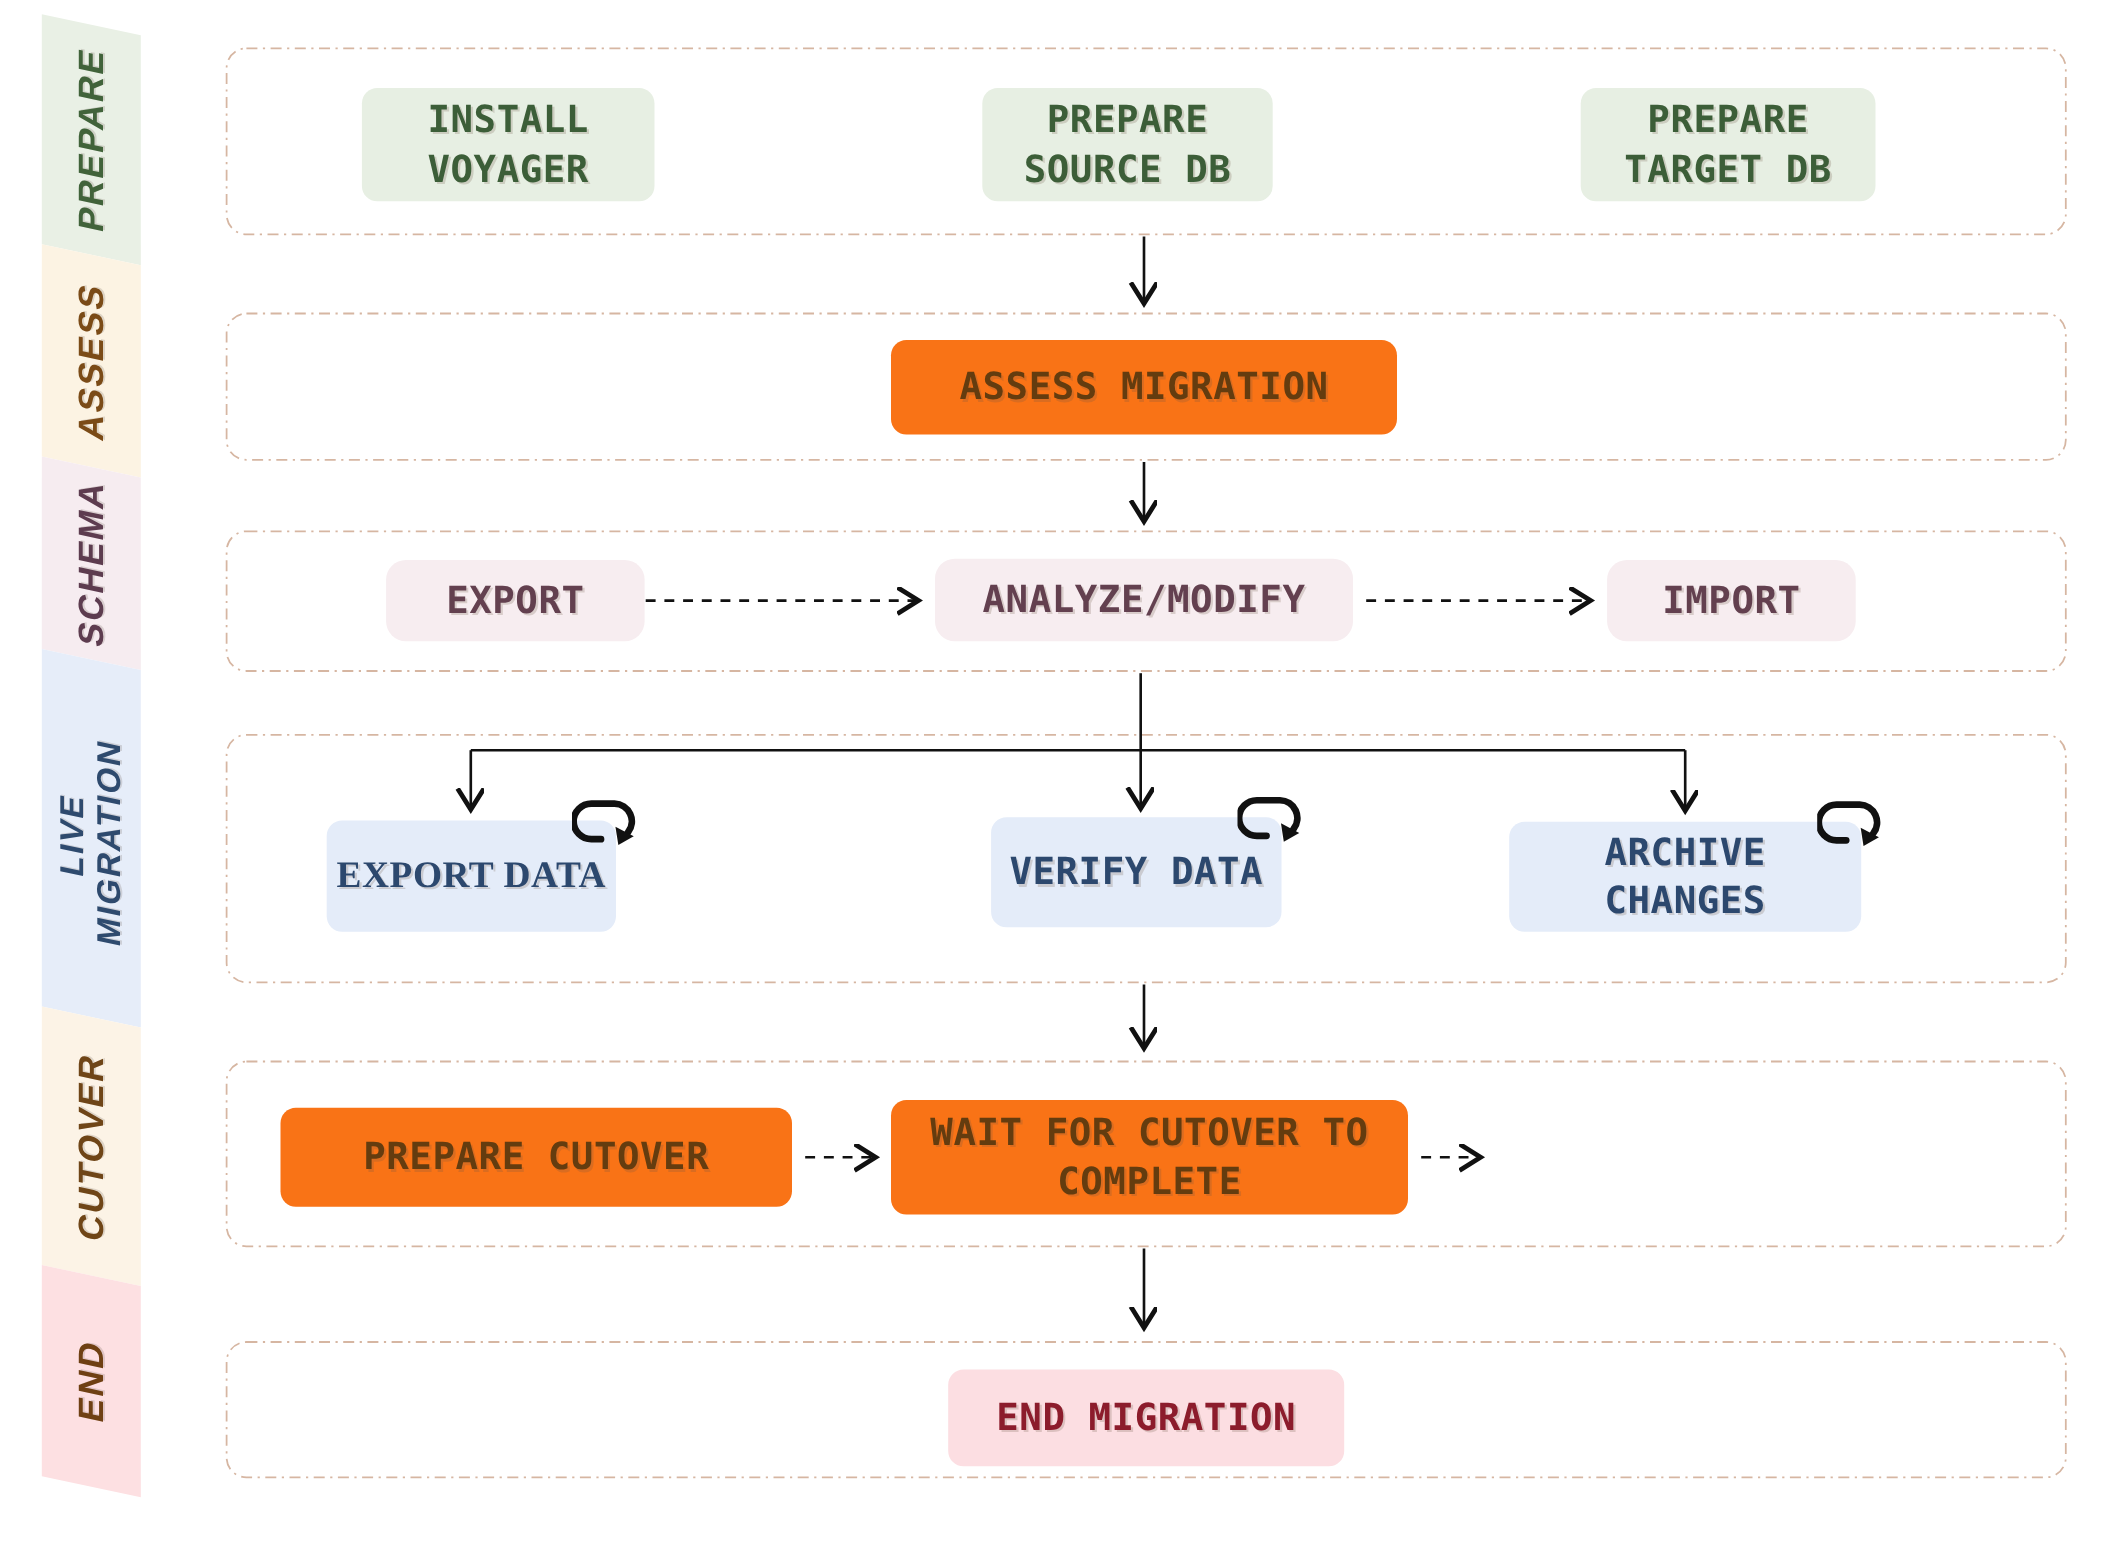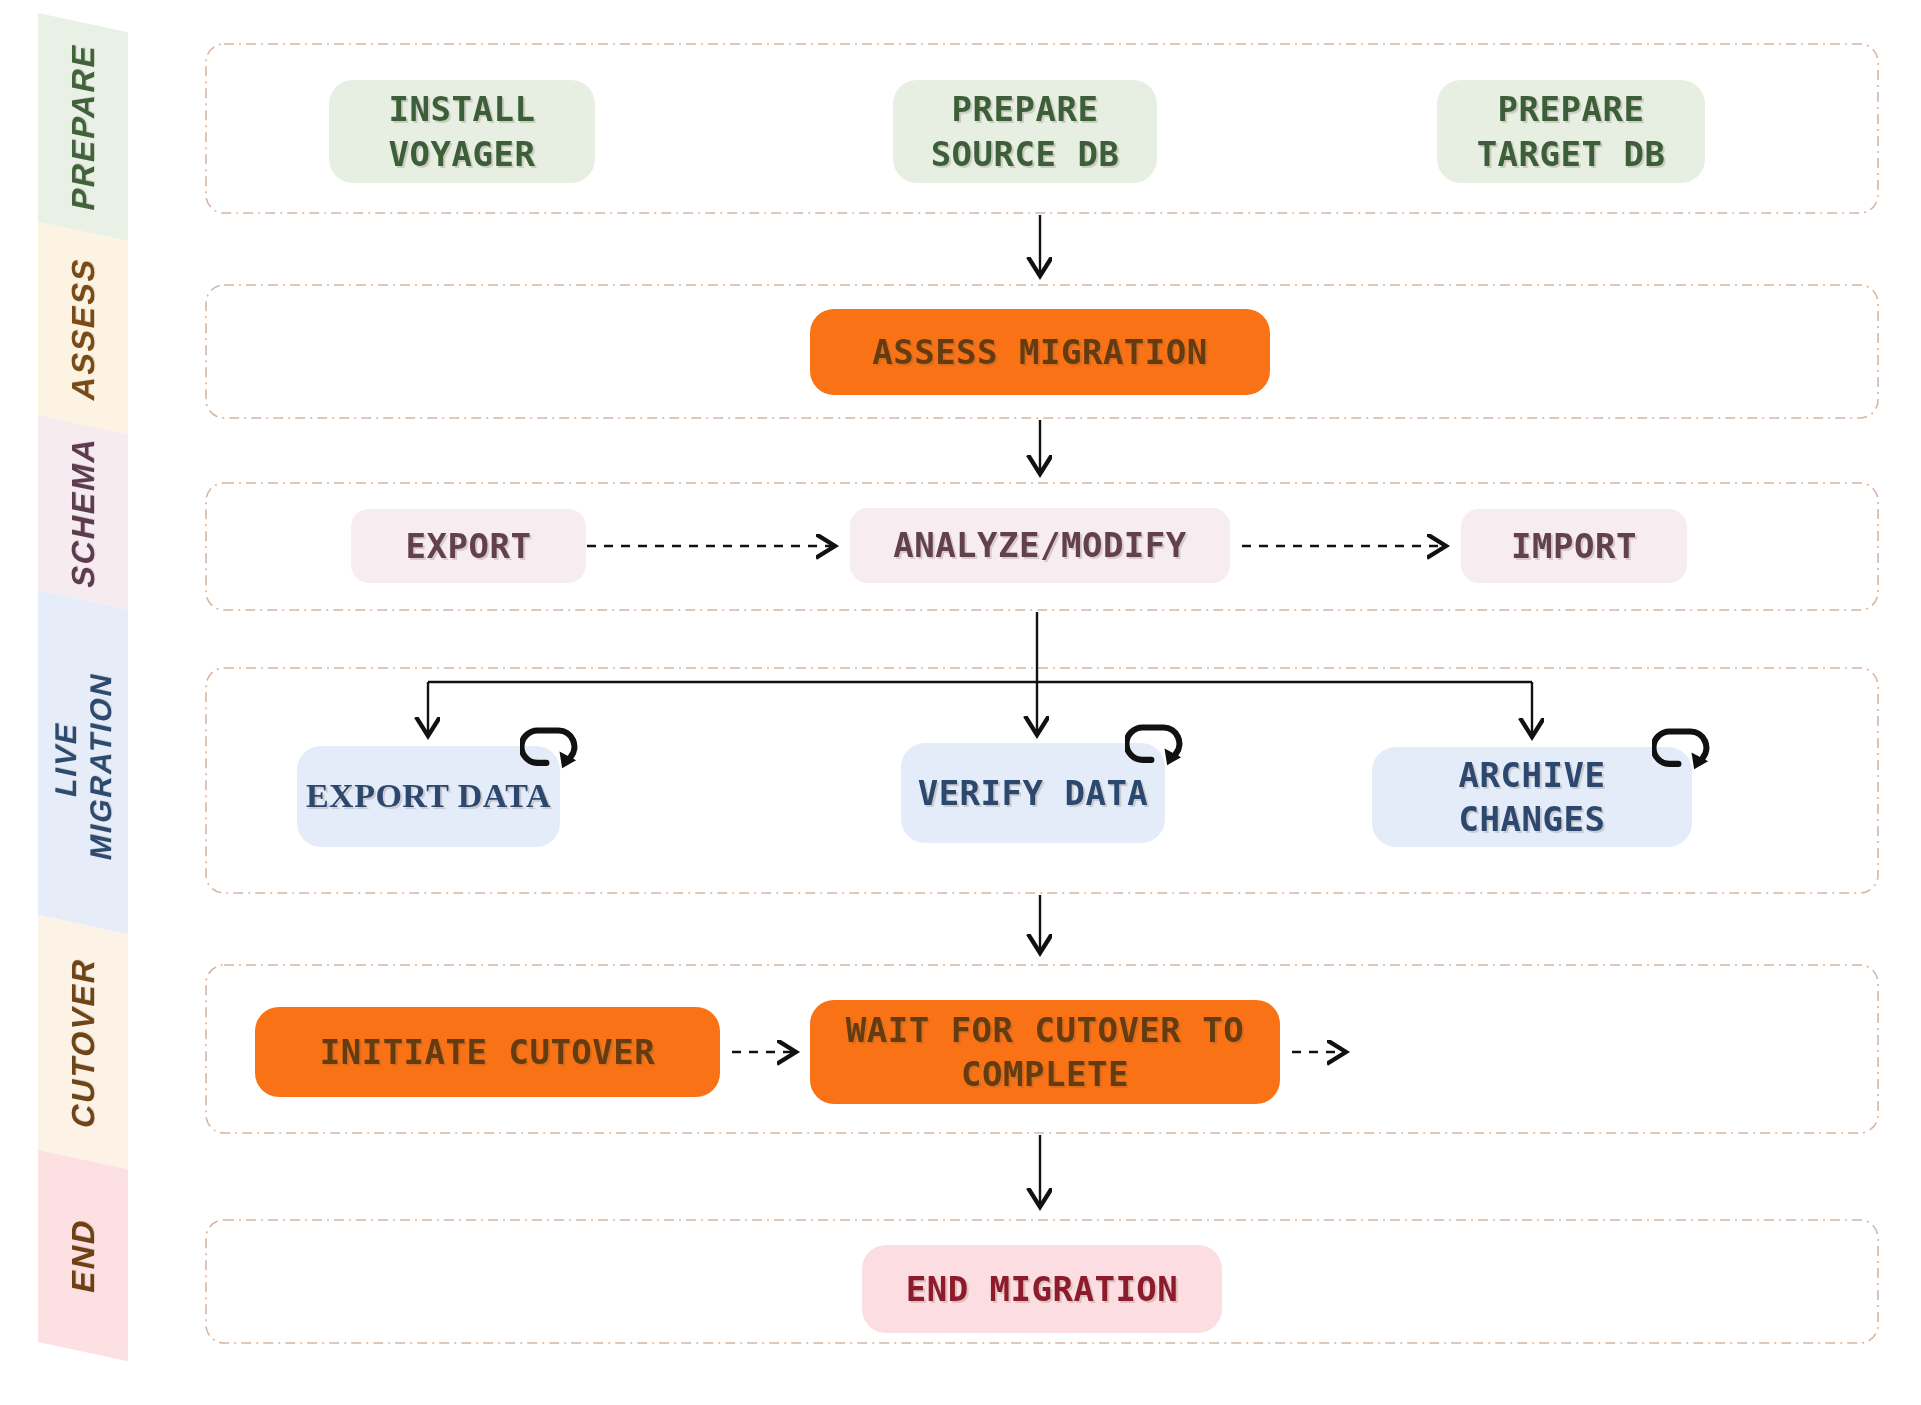--- a/index.html
+++ b/index.html
@@ -24,21 +24,21 @@
   .seg-assess{background:#fcf3e3;top:222px;height:193px;}   .seg-assess .seg-label{color:#7b4b17;}
   .seg-schema{background:#f6ecf0;top:415px;height:175px;}   .seg-schema .seg-label{color:#5d3c4f;}
   .seg-live{background:#e6edf9;top:590px;height:325px;}     .seg-live .seg-label{color:#2e4a6e;font-size:30px;}
   .seg-cutover{background:#fcf3e6;top:915px;height:235px;}  .seg-cutover .seg-label{color:#6f4517;}
   .seg-end{background:#fde0e2;top:1150px;height:192px;}     .seg-end .seg-label{color:#6f4013;}
   
   #wires{position:absolute;left:0;top:0;z-index:1;}
   
   .node{
     position:absolute;z-index:2;display:flex;align-items:center;justify-content:center;
-    border-radius:24px;font-weight:bold;font-size:34px;line-height:1.3;
+    border-radius:14px;font-weight:bold;font-size:34px;line-height:1.3;
     white-space:pre-line;text-align:center;letter-spacing:0.5px;
     text-shadow:2px 2px 0 rgba(110,85,70,0.22);
   }
   .node.small{border-radius:18px;}
   .n-green{background:#e7efe3;color:#3c5e38;}
   .n-cream{background:#f97316;color:#643c0f;}
   .n-pink{background:#f7edf0;color:#63404f;}
   .n-blue{background:#e4ecf9;color:#2c486e;}
   .n-red{background:#fcdee2;color:#8c1c2c;}
   .loop{position:absolute;right:-18px;top:-19px;width:58px;height:42px;z-index:3;}
@@ -147,21 +147,21 @@
   <div class="node n-blue" style="left:1372px;top:747px;width:320px;height:100px;">
     <span>ARCHIVE
 CHANGES</span>
     <svg class="loop" viewBox="0 0 66 48">
       <path d="M30 41 H20 A18.5 18.5 0 0 1 20 4 H44 A18.5 18.5 0 0 1 58 34" fill="none" stroke="#111" stroke-width="7" stroke-linecap="round"></path>
       <path d="M64 38 L45 28 L48 47 Z" fill="#111"></path>
     </svg>
   </div>
 
   <div class="node n-cream" style="left:255px;top:1007px;width:465px;height:90px;">
-    <span>INITIATE CUTOVER</span>
+    <span>PREPARE CUTOVER</span>
   </div>
   <div class="node n-cream" style="left:810px;top:1000px;width:470px;height:104px;">
     <span>WAIT FOR CUTOVER TO
 COMPLETE</span>
   </div>
 
   <div class="node n-red" style="left:862px;top:1245px;width:360px;height:88px;">
     <span>END MIGRATION</span>
   </div>
 

